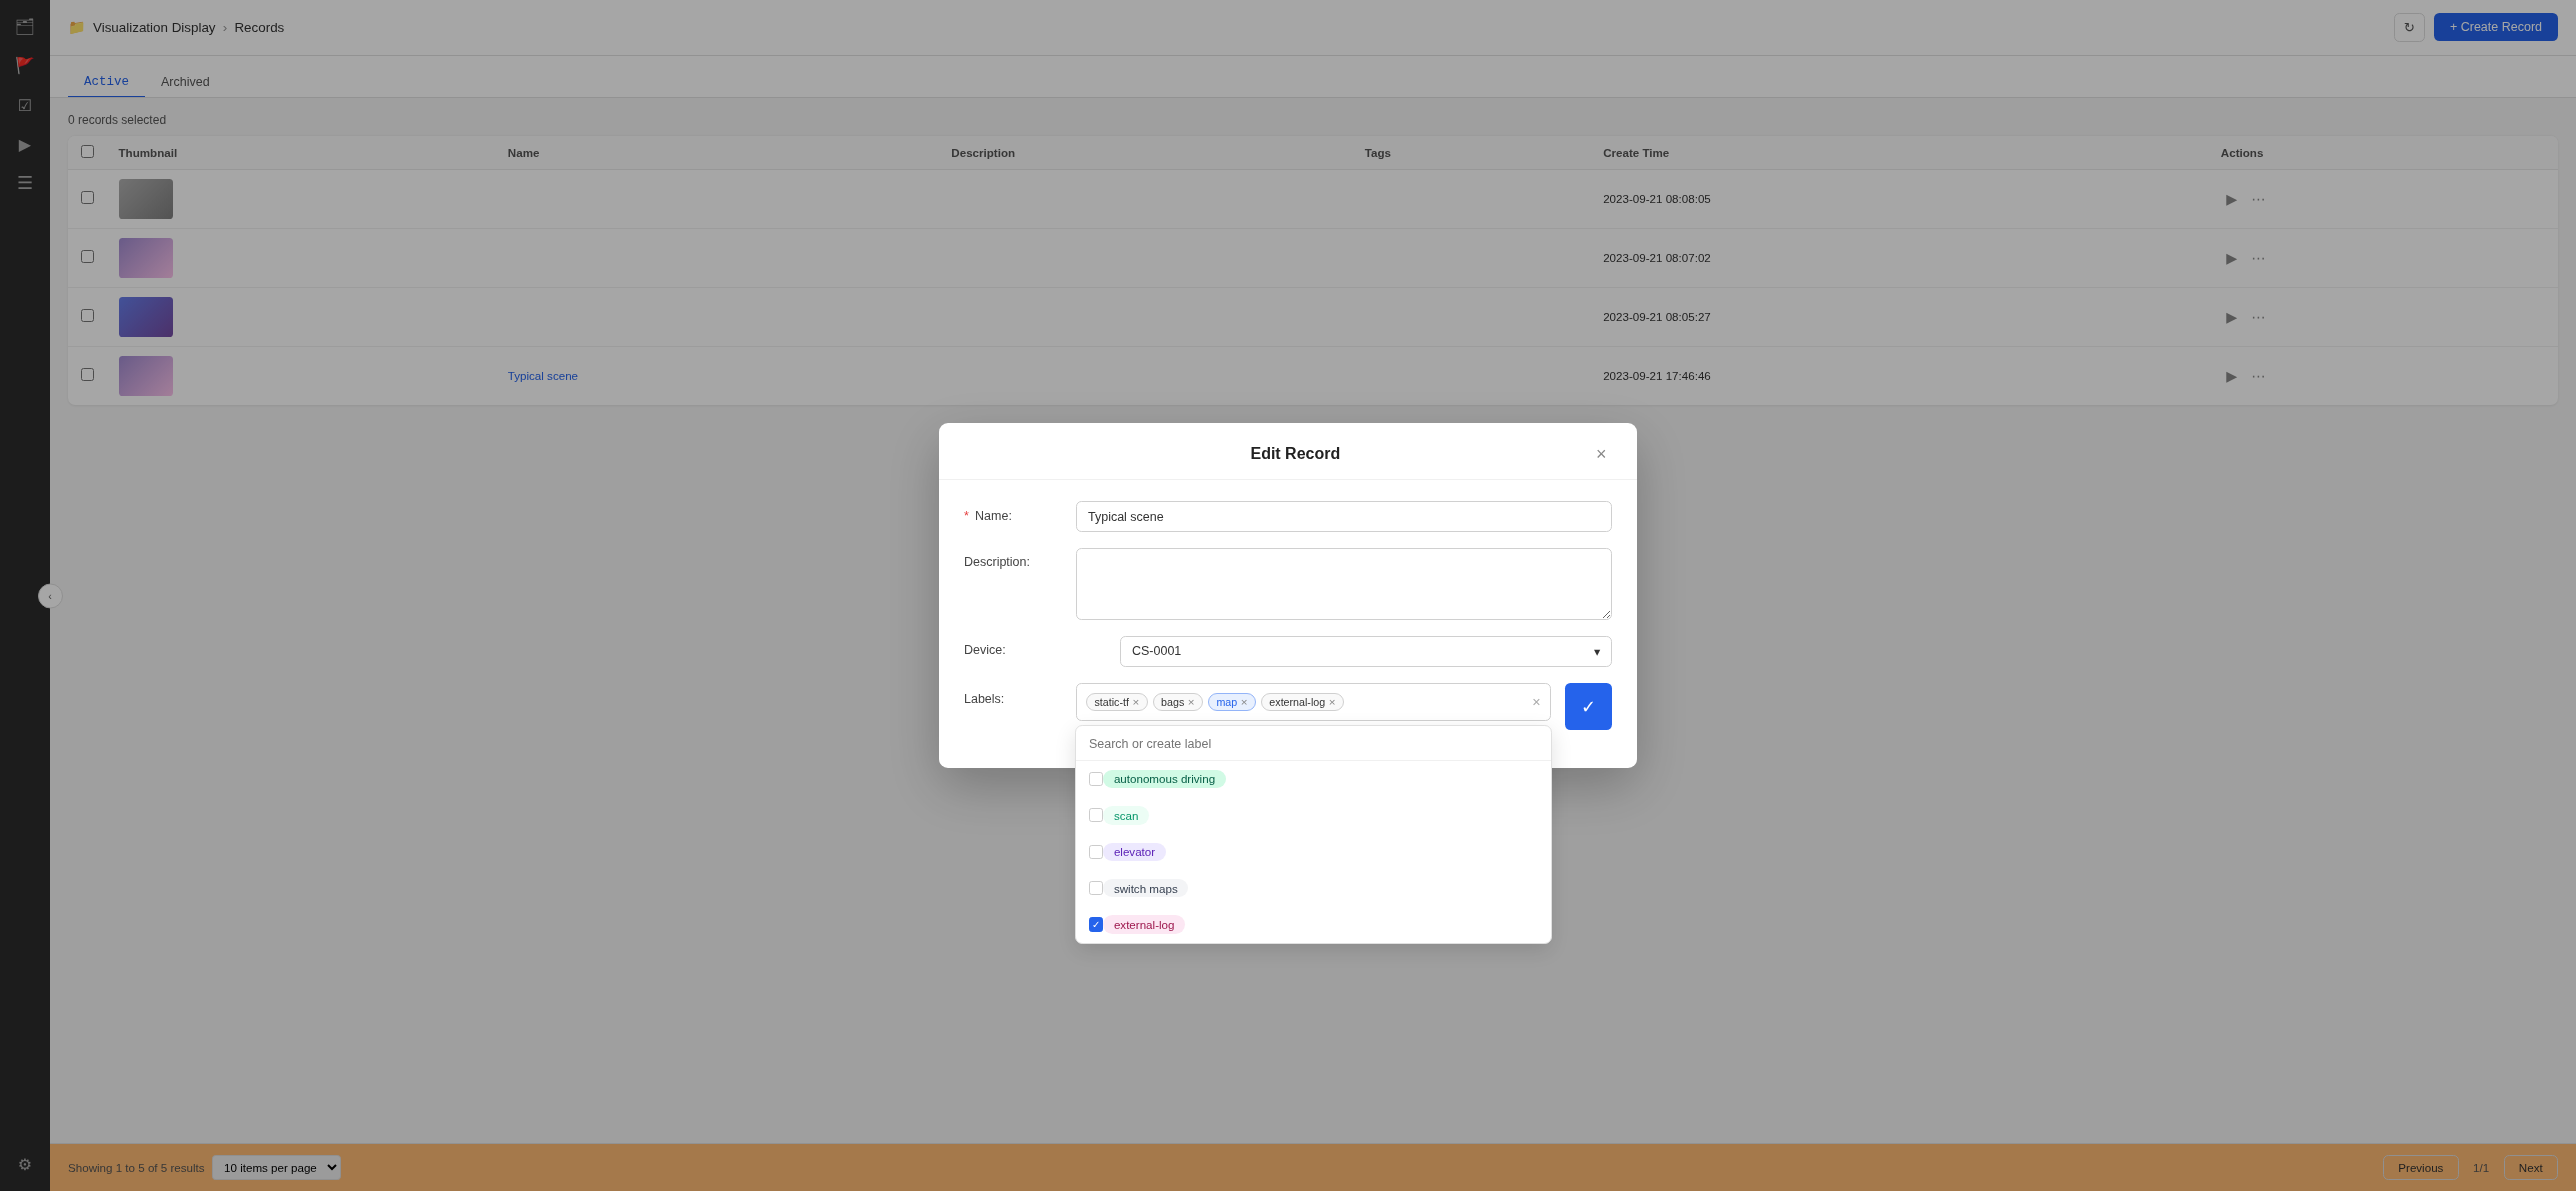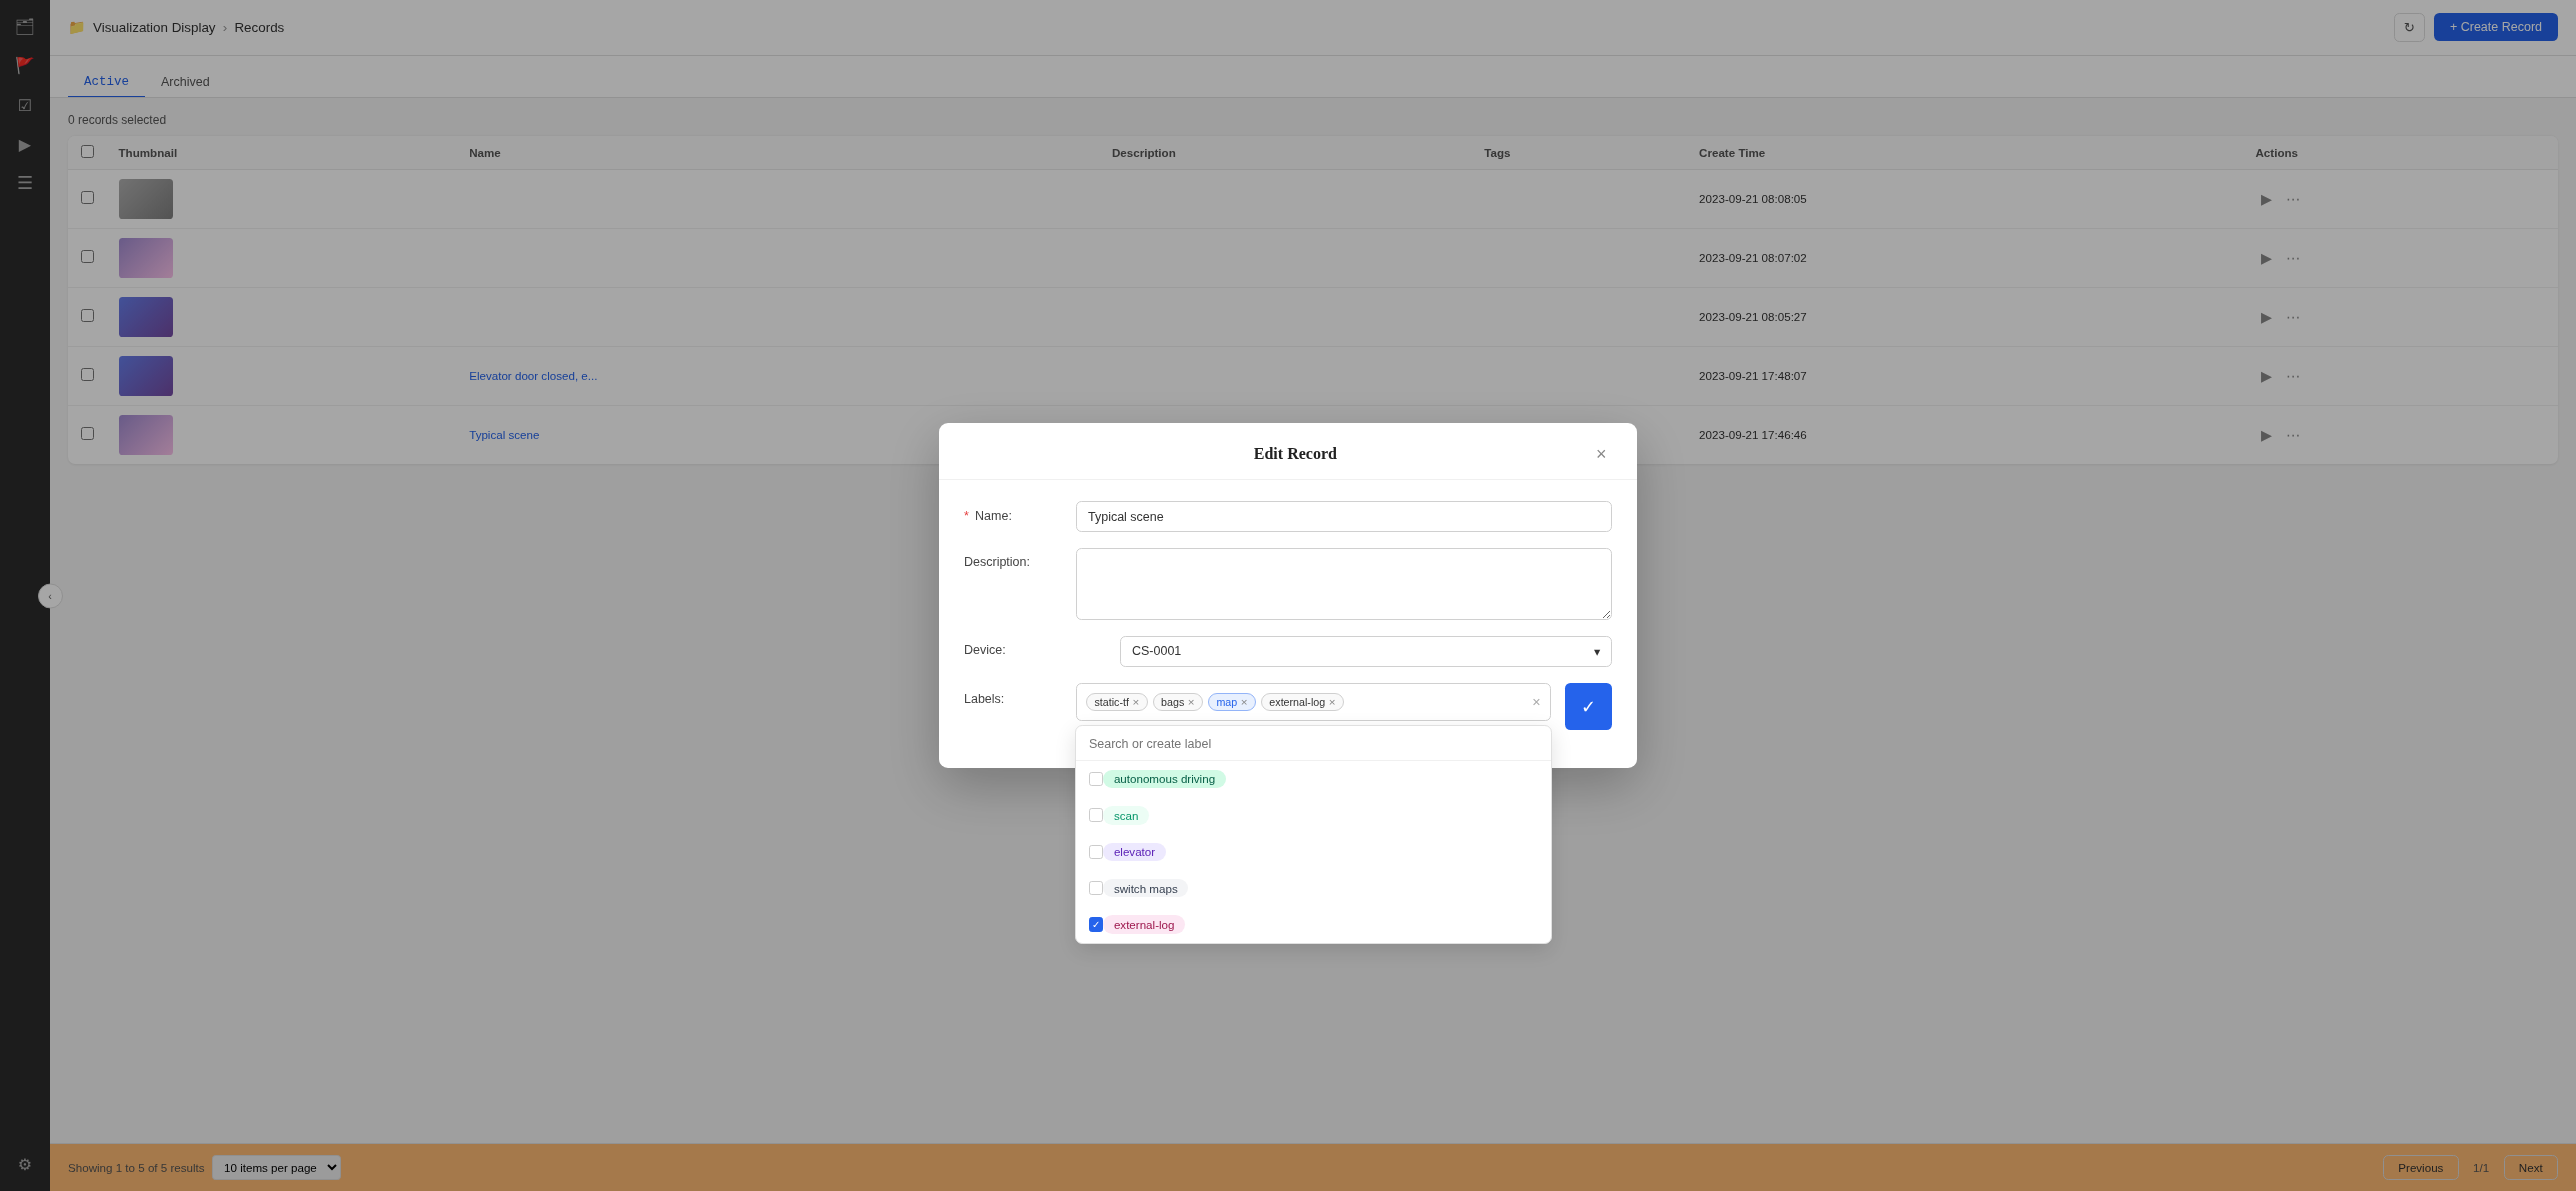--- a/index.html
+++ b/index.html
@@ -47,21 +47,21 @@
     .per-page-select { border: 0.9px solid #ddd; border-radius: 3.6px; padding: 3.6px 7.2px; font-size: 11.6px; }
     .page-btn { background: none; border: 0.9px solid #ddd; border-radius: 5.4px; padding: 5.4px 14.3px; font-size: 11.6px; cursor: pointer; color: #333; }
     .page-indicator { font-size: 11.6px; color: #555; padding: 0 7.2px; }
 
     
     .overlay { position: fixed; inset: 0; background: rgba(0,0,0,0.35); z-index: 100; display: flex; align-items: center; justify-content: center; }
 
     
     .modal { background: #fff; border-radius: 9px; width: 698px; max-height: 90vh; overflow: visible; box-shadow: 0 18px 54px rgba(0,0,0,0.25); position: relative; }
     .modal-header { padding: 19.7px 25px 14.3px; display: flex; align-items: center; justify-content: space-between; border-bottom: 0.9px solid #f0f0f0; }
-    .modal-title { font-size: 16px; font-weight: 600; color: #222; flex: 1; text-align: center; font-family: Liberation Serif, serif; }
+    .modal-title { font-size: 16px; font-weight: 600; color: #222; flex: 1; text-align: center; }
     .modal-close { background: none; border: none; font-size: 18px; color: #888; cursor: pointer; line-height: 1; padding: 1.8px 5.4px; }
     .modal-body { padding: 21.5px 25px; }
 
     
     .form-row { display: flex; align-items: flex-start; margin-bottom: 16px; gap: 14.3px; }
     .form-label { width: 98px; font-size: 12.5px; color: #444; padding-top: 7.2px; flex-shrink: 0; }
     .required-star { color: #e53e3e; margin-right: 2.7px; }
     .form-input { flex: 1; border: 0.9px solid #d0d0d0; border-radius: 5.4px; padding: 7.2px 10.7px; font-size: 12.5px; color: #333; outline: none; }
     .form-textarea { flex: 1; border: 0.9px solid #d0d0d0; border-radius: 5.4px; padding: 7.2px 10.7px; font-size: 12.5px; color: #333; outline: none; resize: vertical; min-height: 72px; }
     .form-select-wrap { flex: 1; border: 0.9px solid #d0d0d0; border-radius: 5.4px; padding: 7.2px 10.7px; font-size: 12.5px; color: #333; display: flex; align-items: center; justify-content: space-between; margin-left: 44px; }
@@ -178,34 +178,20 @@
           </tr>
           <tr>
             <td><input type="checkbox" style=""></td>
             <td>
                 <div class="thumb thumb-blue"></div>
               </td>
             <td></td>
             <td></td>
             <td></td>
             <td>2023-09-21 08:05:27</td>
-            <td>
-              <button class="action-btn">▶</button>
-              <button class="action-btn">⋯</button>
-            </td>
-          </tr>
-          <tr>
-            <td><input type="checkbox" style=""></td>
-            <td>
-                <div class="thumb thumb-blue"></div>
-              </td>
-            <td><a class="record-link">Elevator door closed, e...</a></td>
-            <td></td>
-            <td></td>
-            <td>2023-09-21 17:48:07</td>
             <td>
               <button class="action-btn">▶</button>
               <button class="action-btn">⋯</button>
             </td>
           </tr>
           <tr>
             <td><input type="checkbox" style=""></td>
             <td>
                 <div class="thumb thumb-purple"></div>
               </td>

